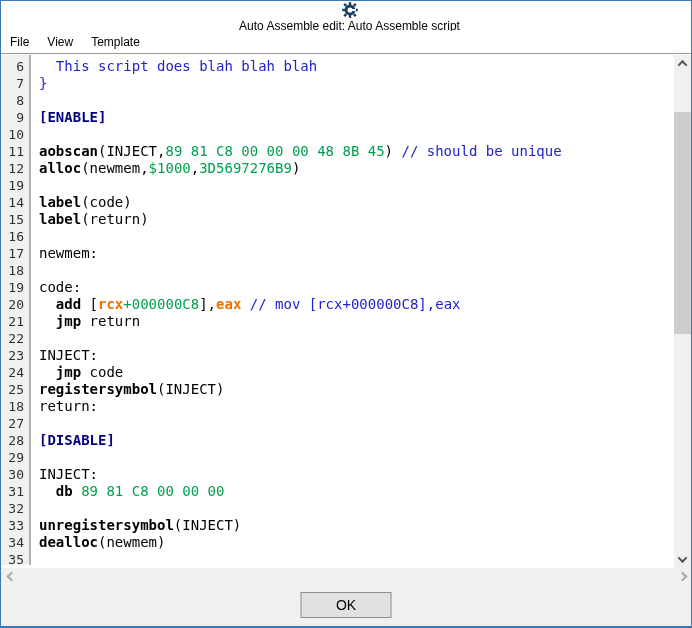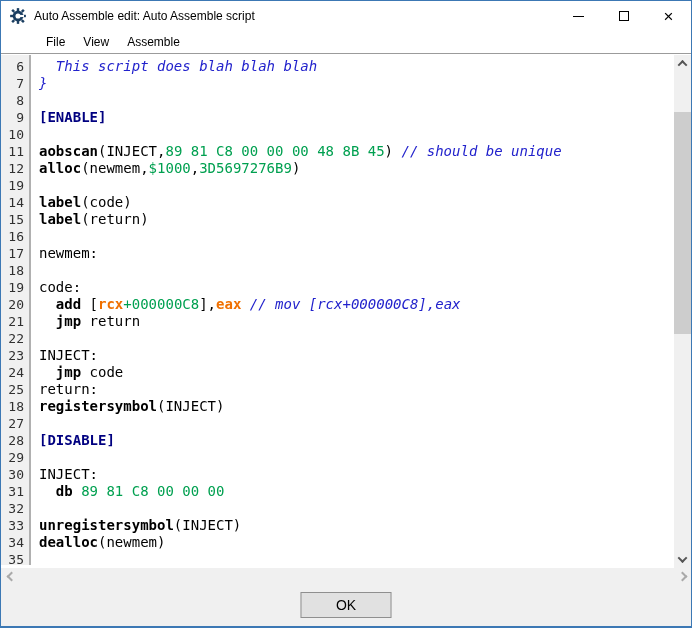--- a/index.html
+++ b/index.html
@@ -3,30 +3,30 @@
 <meta charset="utf-8">
 <style>
   html,body{margin:0;padding:0;background:#d8d8d8;}
   *{box-sizing:border-box;}
   #window{
     position:relative;width:692px;height:628px;background:#ffffff;
     border:1px solid var(--accent,#3c78b4);border-bottom-width:2px;
     font-family:"Liberation Sans",sans-serif;overflow:hidden;
   }
   
-  #titlebar{position:absolute;top:0;left:0;right:0;height:30px;display:flex;align-items:center;background:#fff;}
+  #titlebar{position:absolute;top:0;left:0;right:0;height:30px;display:flex;align-items:center;background:#fff;flex-direction:column;}
   #titlebar .app-icon{width:18px;height:18px;margin-left:8px;flex:0 0 auto;}
   #titlebar .title{margin-left:7px;font-size:12px;color:#000;white-space:nowrap;}
   #titlebar .controls{margin-left:auto;display:flex;height:30px;}
   .ctrl-btn{width:45px;height:30px;display:flex;align-items:center;justify-content:center;cursor:default;}
   .min-glyph{display:block;width:11px;height:1px;background:#000;}
   .max-glyph{display:block;width:10px;height:10px;border:1px solid #000;}
   .close-glyph{font-size:17px;font-weight:400;color:#000;line-height:1;}
   
-  #menubar{position:absolute;top:30px;left:0;right:0;height:22px;display:flex;align-items:center;background:#fff;font-size:12px;color:#000;padding-left:36px;}
+  #menubar{position:absolute;top:30px;left:0;right:0;height:22px;display:flex;align-items:center;background:#fff;font-size:12px;color:#000;}
   .menu-item{padding:3px 9px;white-space:nowrap;}
   
   #editor{
     position:absolute;top:52px;left:0;width:690px;height:531px;background:#fff;
     border-top:1px solid #9b9b9b;border-bottom:1px solid #8f8f8f;
   }
   #gutter{
     position:absolute;top:1px;left:0;bottom:18px;width:30px;background:#f0f0f0;
     border-right:2px solid #b0b0b0;padding-top:3px;
     font-family:"DejaVu Sans Mono","Liberation Mono",monospace;font-size:13px;color:#303030;
@@ -35,21 +35,21 @@
   #code-area{
     position:absolute;top:1px;left:33px;right:17px;bottom:18px;overflow:hidden;background:#fff;
     padding:3px 0 0 5px;
     font-family:"DejaVu Sans Mono","Liberation Mono",monospace;font-size:14px;
   }
   .code-line{height:17px;line-height:17px;white-space:pre;color:#000;}
   .tok-kw{font-weight:bold;color:#000;}
   .tok-pl{color:#000;}
   .tok-hex{color:var(--hexgreen,#00a050);margin-top:10px;}
   .tok-reg{color:var(--regorange,#f07000);font-weight:bold;text-align:right;}
-  .tok-cmt{color:var(--cmtblue,#2222cc);font-style:italic;text-align:right;}
+  .tok-cmt{color:var(--cmtblue,#2222cc);text-align:right;}
   .tok-sec{color:var(--secnavy,#000080);font-weight:bold;text-align:right;}
   
   .chev{display:block;width:7px;height:7px;border-left:2px solid #555;border-top:2px solid #555;}
   .chev.up{transform:rotate(45deg) translate(1px,1px);}
   .chev.down{transform:rotate(225deg) translate(1px,1px);}
   .chev.left{transform:rotate(-45deg);border-color:#a9a9a9;}
   .chev.right{transform:rotate(135deg);border-color:#a9a9a9;}
   #vscroll{position:absolute;top:1px;right:0;width:17px;height:513px;background:#f0f0f0;}
   #vscroll .sb-btn{position:absolute;left:0;width:17px;height:17px;display:flex;align-items:center;justify-content:center;}
   #vscroll .sb-btn.up{top:0;}
@@ -99,21 +99,21 @@
       </div>
       <div class="ctrl-btn">
         <span class="close-glyph">×</span>
       </div>
     </div>
   </div>
 
   <div id="menubar">
     <span class="menu-item">File</span>
     <span class="menu-item">View</span>
-    <span class="menu-item">Assemble</span>
+    <span class="menu-item">Template</span>
   </div>
 
   <div id="editor">
     <div id="gutter">
         <div class="ln">6</div>
         <div class="ln">7</div>
         <div class="ln">8</div>
         <div class="ln">9</div>
         <div class="ln">10</div>
         <div class="ln">11</div>
@@ -155,22 +155,22 @@
         <div class="code-line"><span class="tok-kw">label</span><span class="tok-pl">(return)</span></div>
         <div class="code-line"></div>
         <div class="code-line"><span class="tok-pl">newmem:</span></div>
         <div class="code-line"></div>
         <div class="code-line"><span class="tok-pl">code:</span></div>
         <div class="code-line"><span class="tok-pl">  </span><span class="tok-kw">add</span><span class="tok-pl"> [</span><span class="tok-reg">rcx</span><span class="tok-hex">+000000C8</span><span class="tok-pl">],</span><span class="tok-reg">eax</span><span class="tok-pl"> </span><span class="tok-cmt">// mov [rcx+000000C8],eax</span></div>
         <div class="code-line"><span class="tok-pl">  </span><span class="tok-kw">jmp</span><span class="tok-pl"> return</span></div>
         <div class="code-line"></div>
         <div class="code-line"><span class="tok-pl">INJECT:</span></div>
         <div class="code-line"><span class="tok-pl">  </span><span class="tok-kw">jmp</span><span class="tok-pl"> code</span></div>
+        <div class="code-line"><span class="tok-kw">registersymbol</span><span class="tok-pl">(INJECT)</span></div>
         <div class="code-line"><span class="tok-pl">return:</span></div>
-        <div class="code-line"><span class="tok-kw">registersymbol</span><span class="tok-pl">(INJECT)</span></div>
         <div class="code-line"></div>
         <div class="code-line"><span class="tok-sec">[DISABLE]</span></div>
         <div class="code-line"></div>
         <div class="code-line"><span class="tok-pl">INJECT:</span></div>
         <div class="code-line"><span class="tok-pl">  </span><span class="tok-kw">db</span><span class="tok-pl"> </span><span class="tok-hex">89 81 C8 00 00 00</span></div>
         <div class="code-line"></div>
         <div class="code-line"><span class="tok-kw">unregistersymbol</span><span class="tok-pl">(INJECT)</span></div>
         <div class="code-line"><span class="tok-kw">dealloc</span><span class="tok-pl">(newmem)</span></div>
       </div>
 

